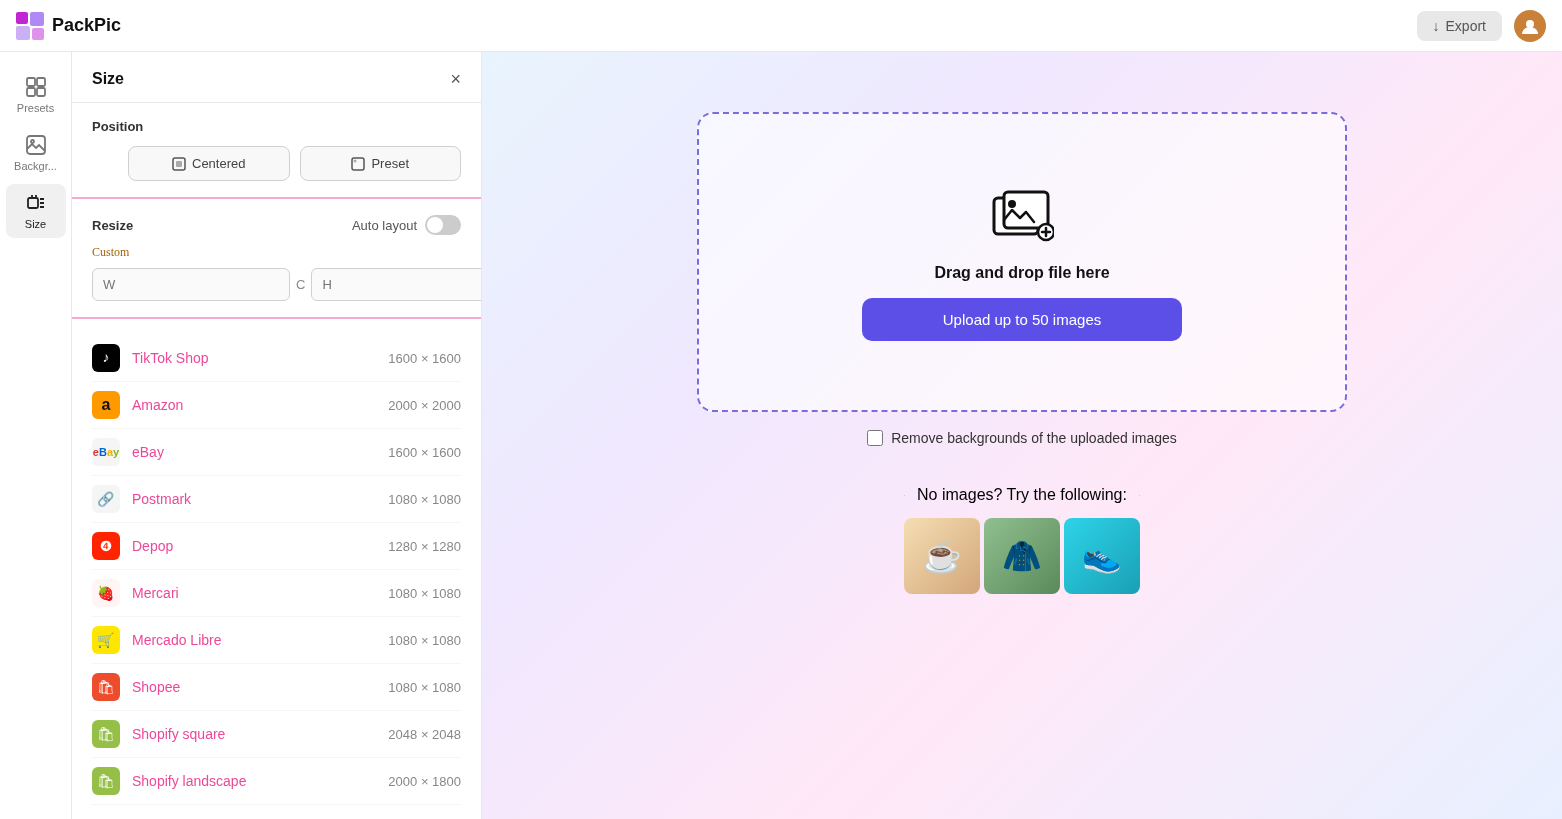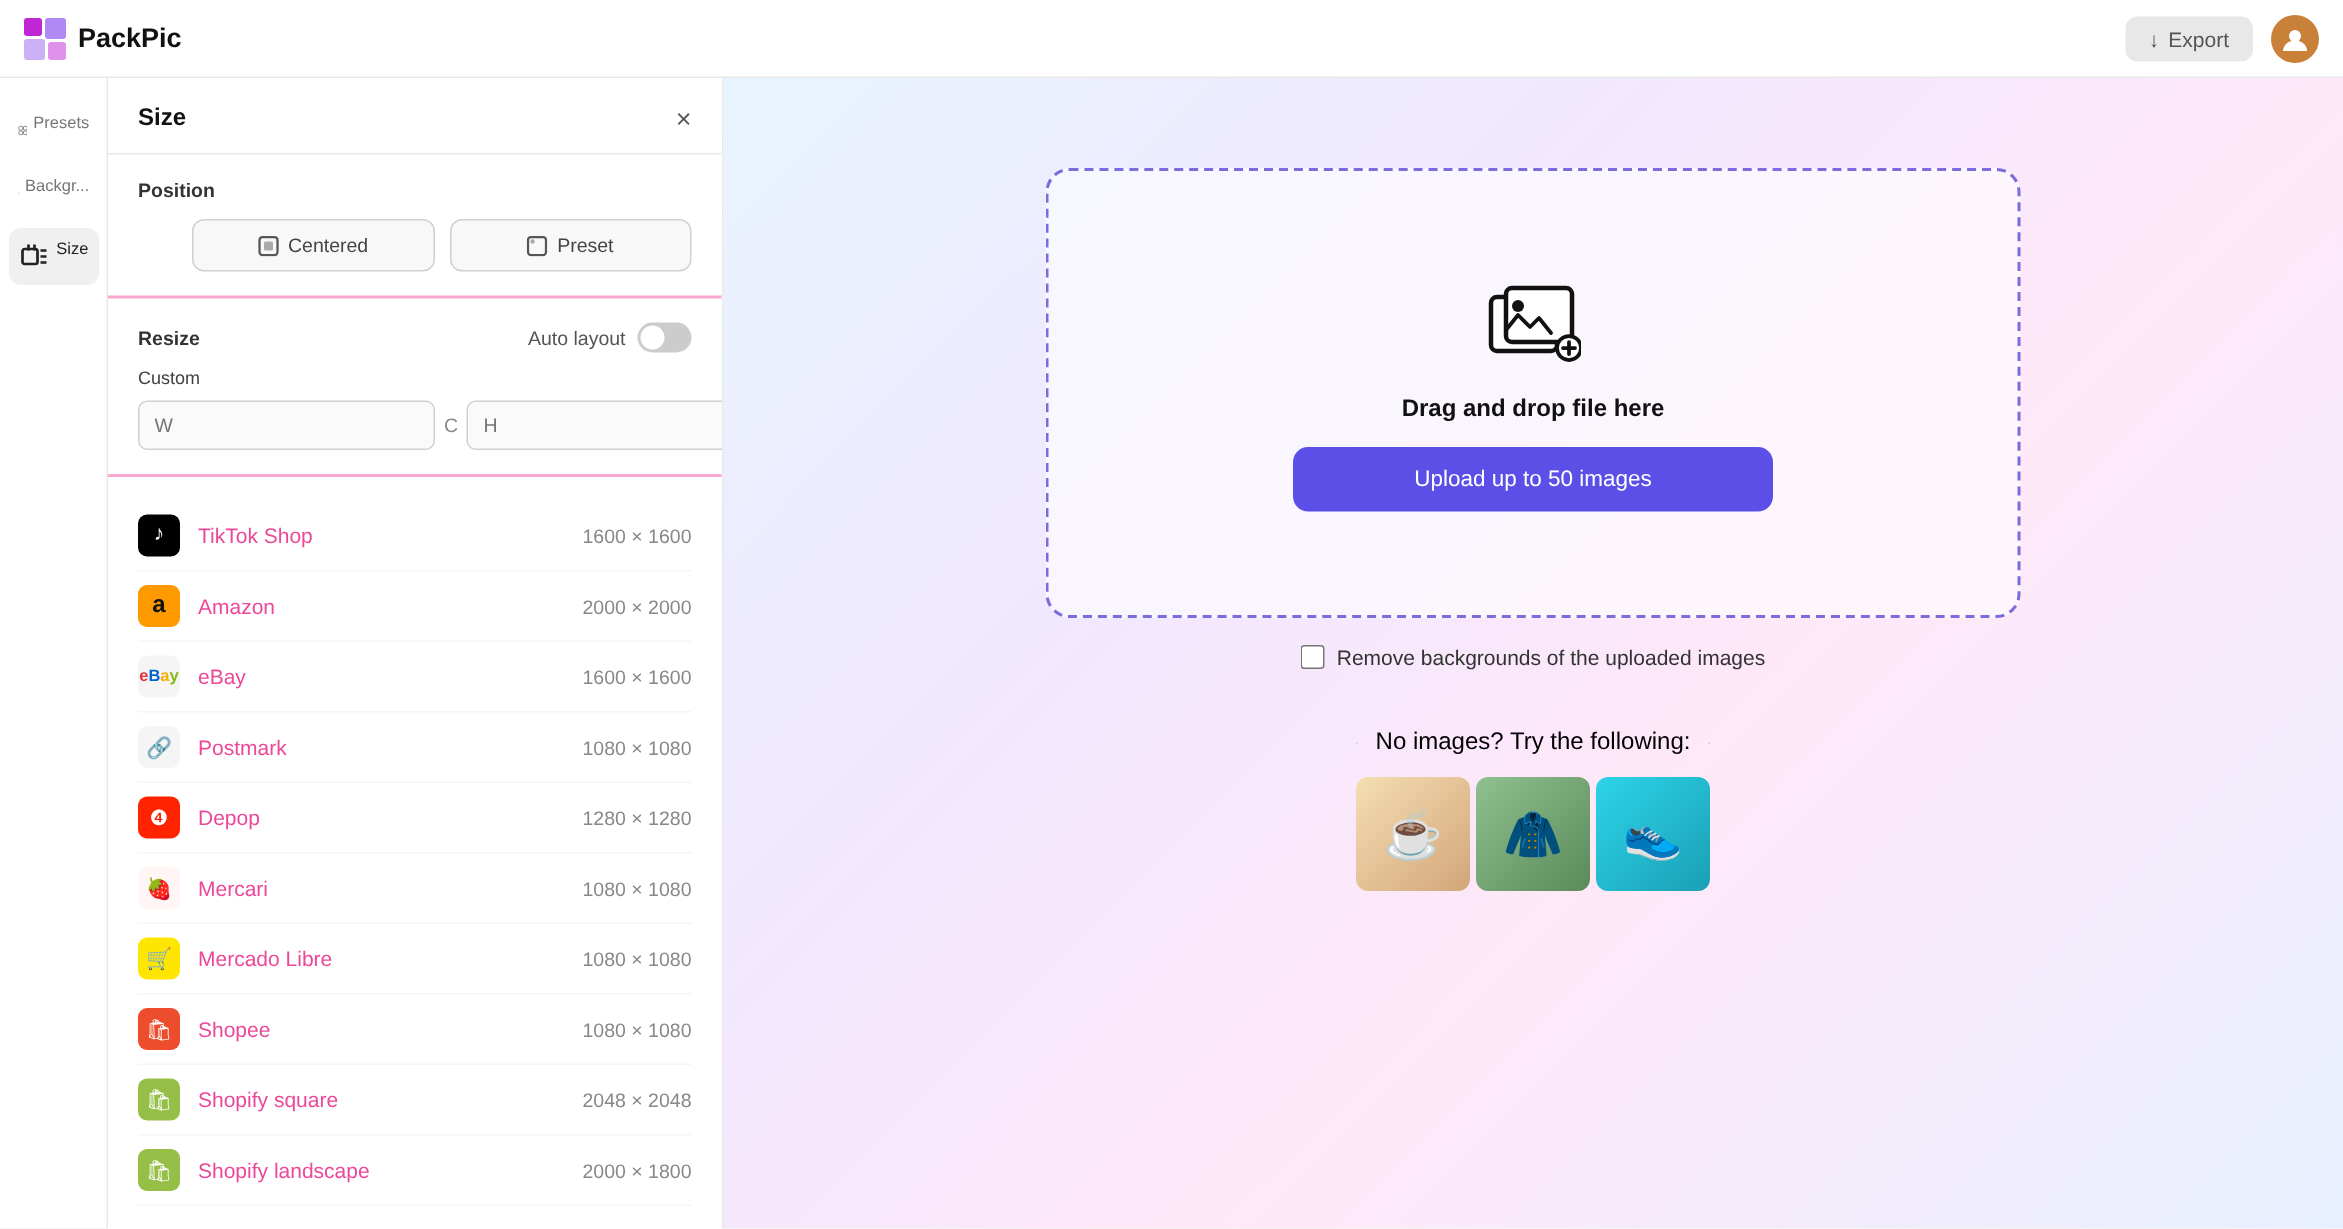--- a/index.html
+++ b/index.html
@@ -71,21 +71,22 @@
       border-right: 1px solid #e8e8e8;
       display: flex;
       flex-direction: column;
       align-items: center;
       padding-top: 16px;
       gap: 4px;
       flex-shrink: 0;
     }
     .sidebar-icon-item {
       display: flex;
-      flex-direction: row;
+      flex-direction: column;
+      align-items: center;
       gap: 4px;
       padding: 8px 6px;
       border-radius: 8px;
       cursor: pointer;
       width: 60px;
       color: #777;
     }
     .sidebar-icon-item.active {
       background: #f0f0f0;
       color: #222;
@@ -191,22 +192,23 @@
       width: 16px;
       height: 16px;
       background: white;
       border-radius: 50%;
       top: 2px;
       left: 2px;
       transition: left 0.2s;
     }
     .custom-label {
       font-size: 12px;
-      color: #404040;
+      color: #a16207;
       margin-bottom: 8px;
+      font-family: Liberation Serif, serif;
     }
     .wh-row {
       display: flex;
       align-items: center;
       gap: 0;
     }
     .wh-input {
       flex: 1;
       border: 1.5px solid #d0d0d0;
       border-radius: 6px;

